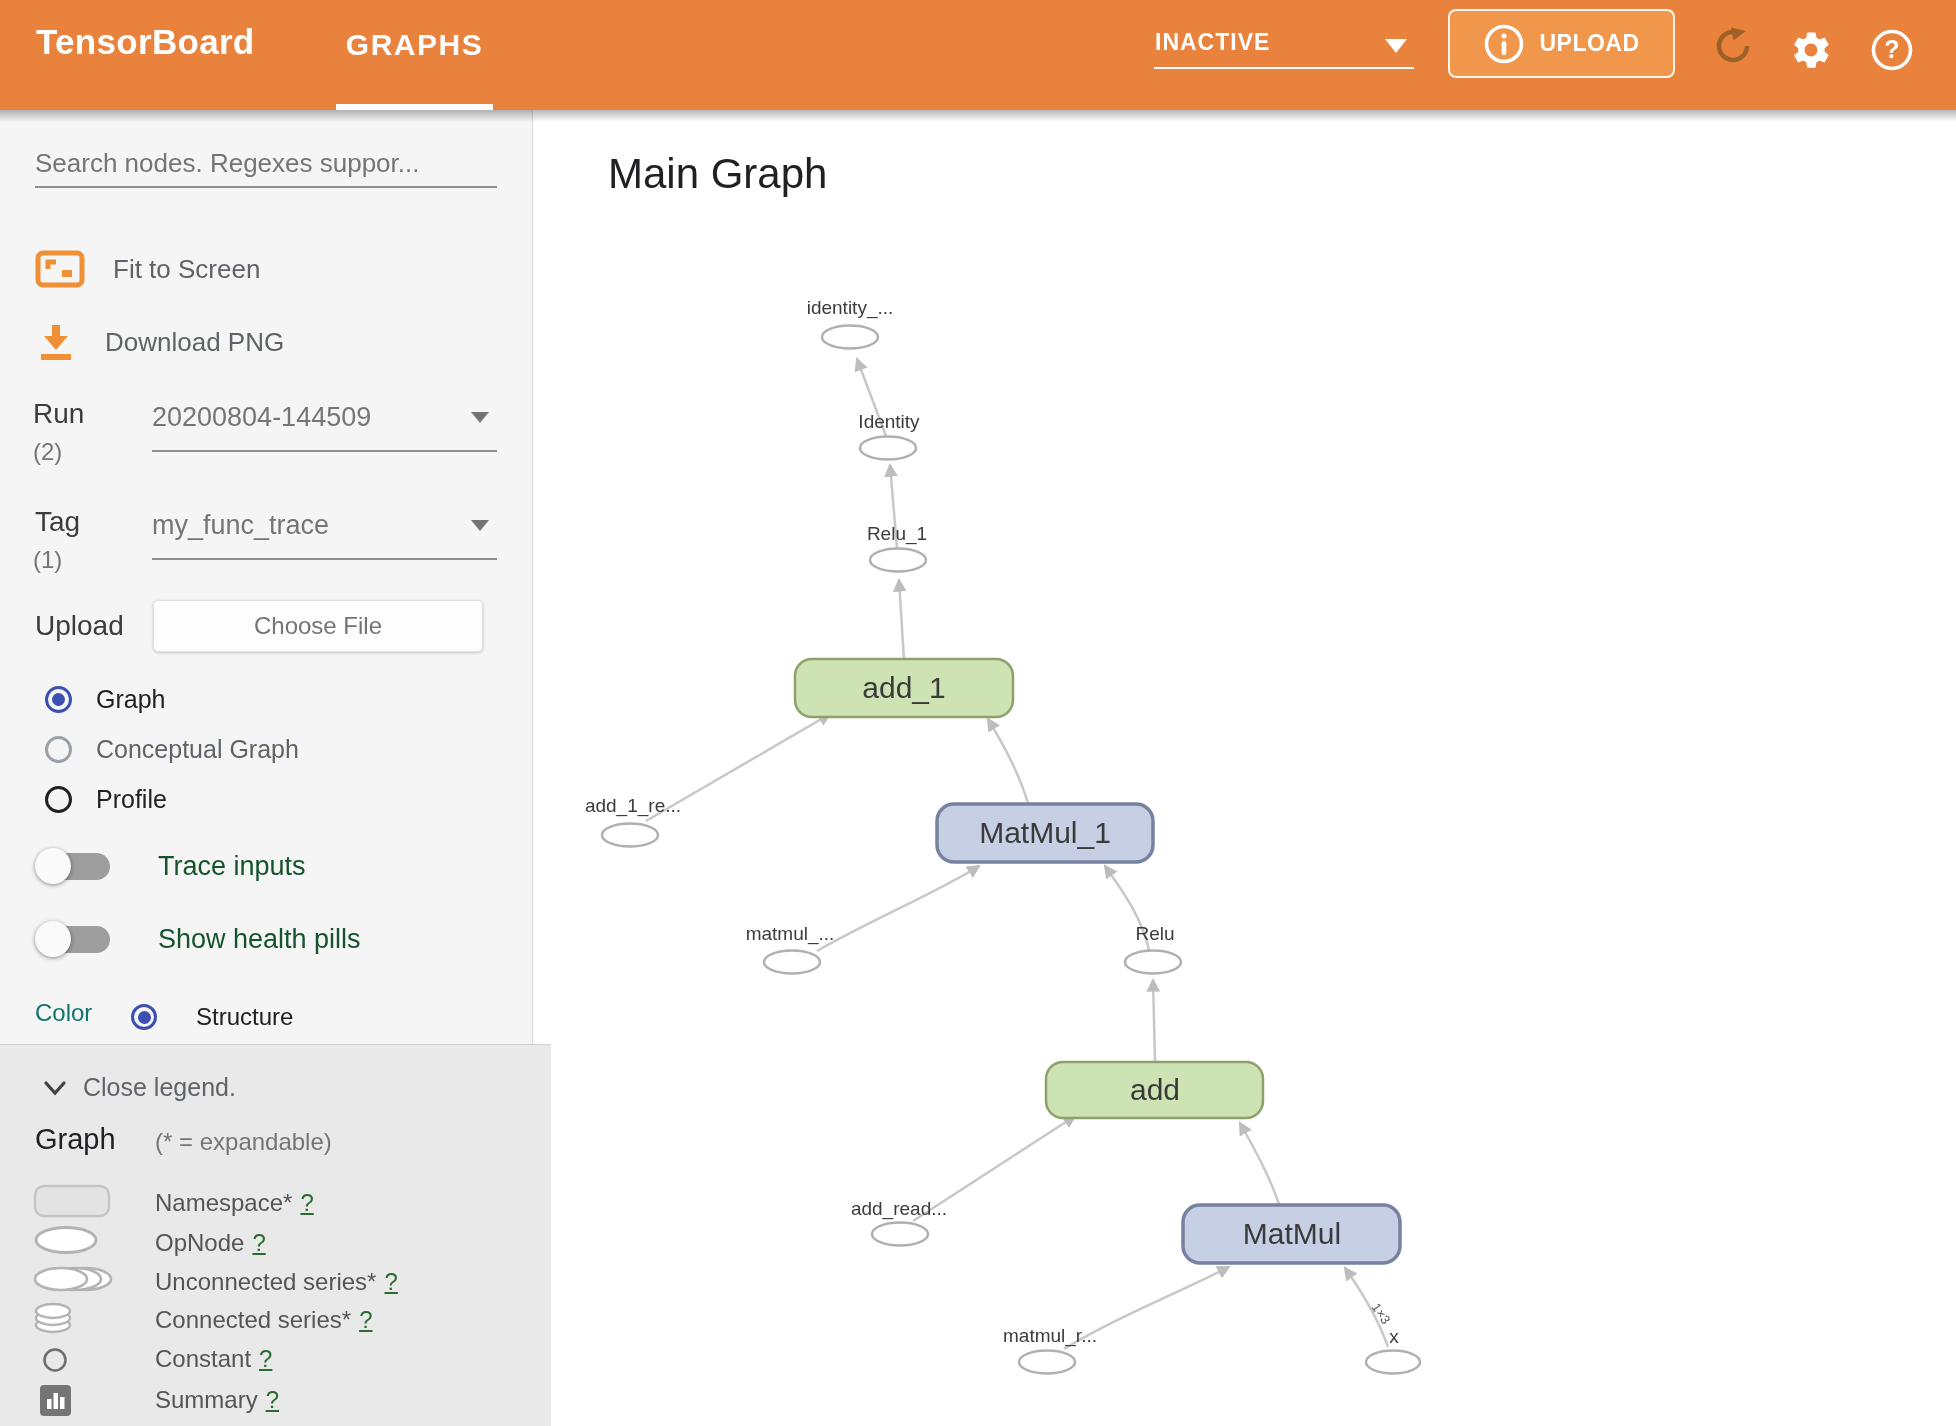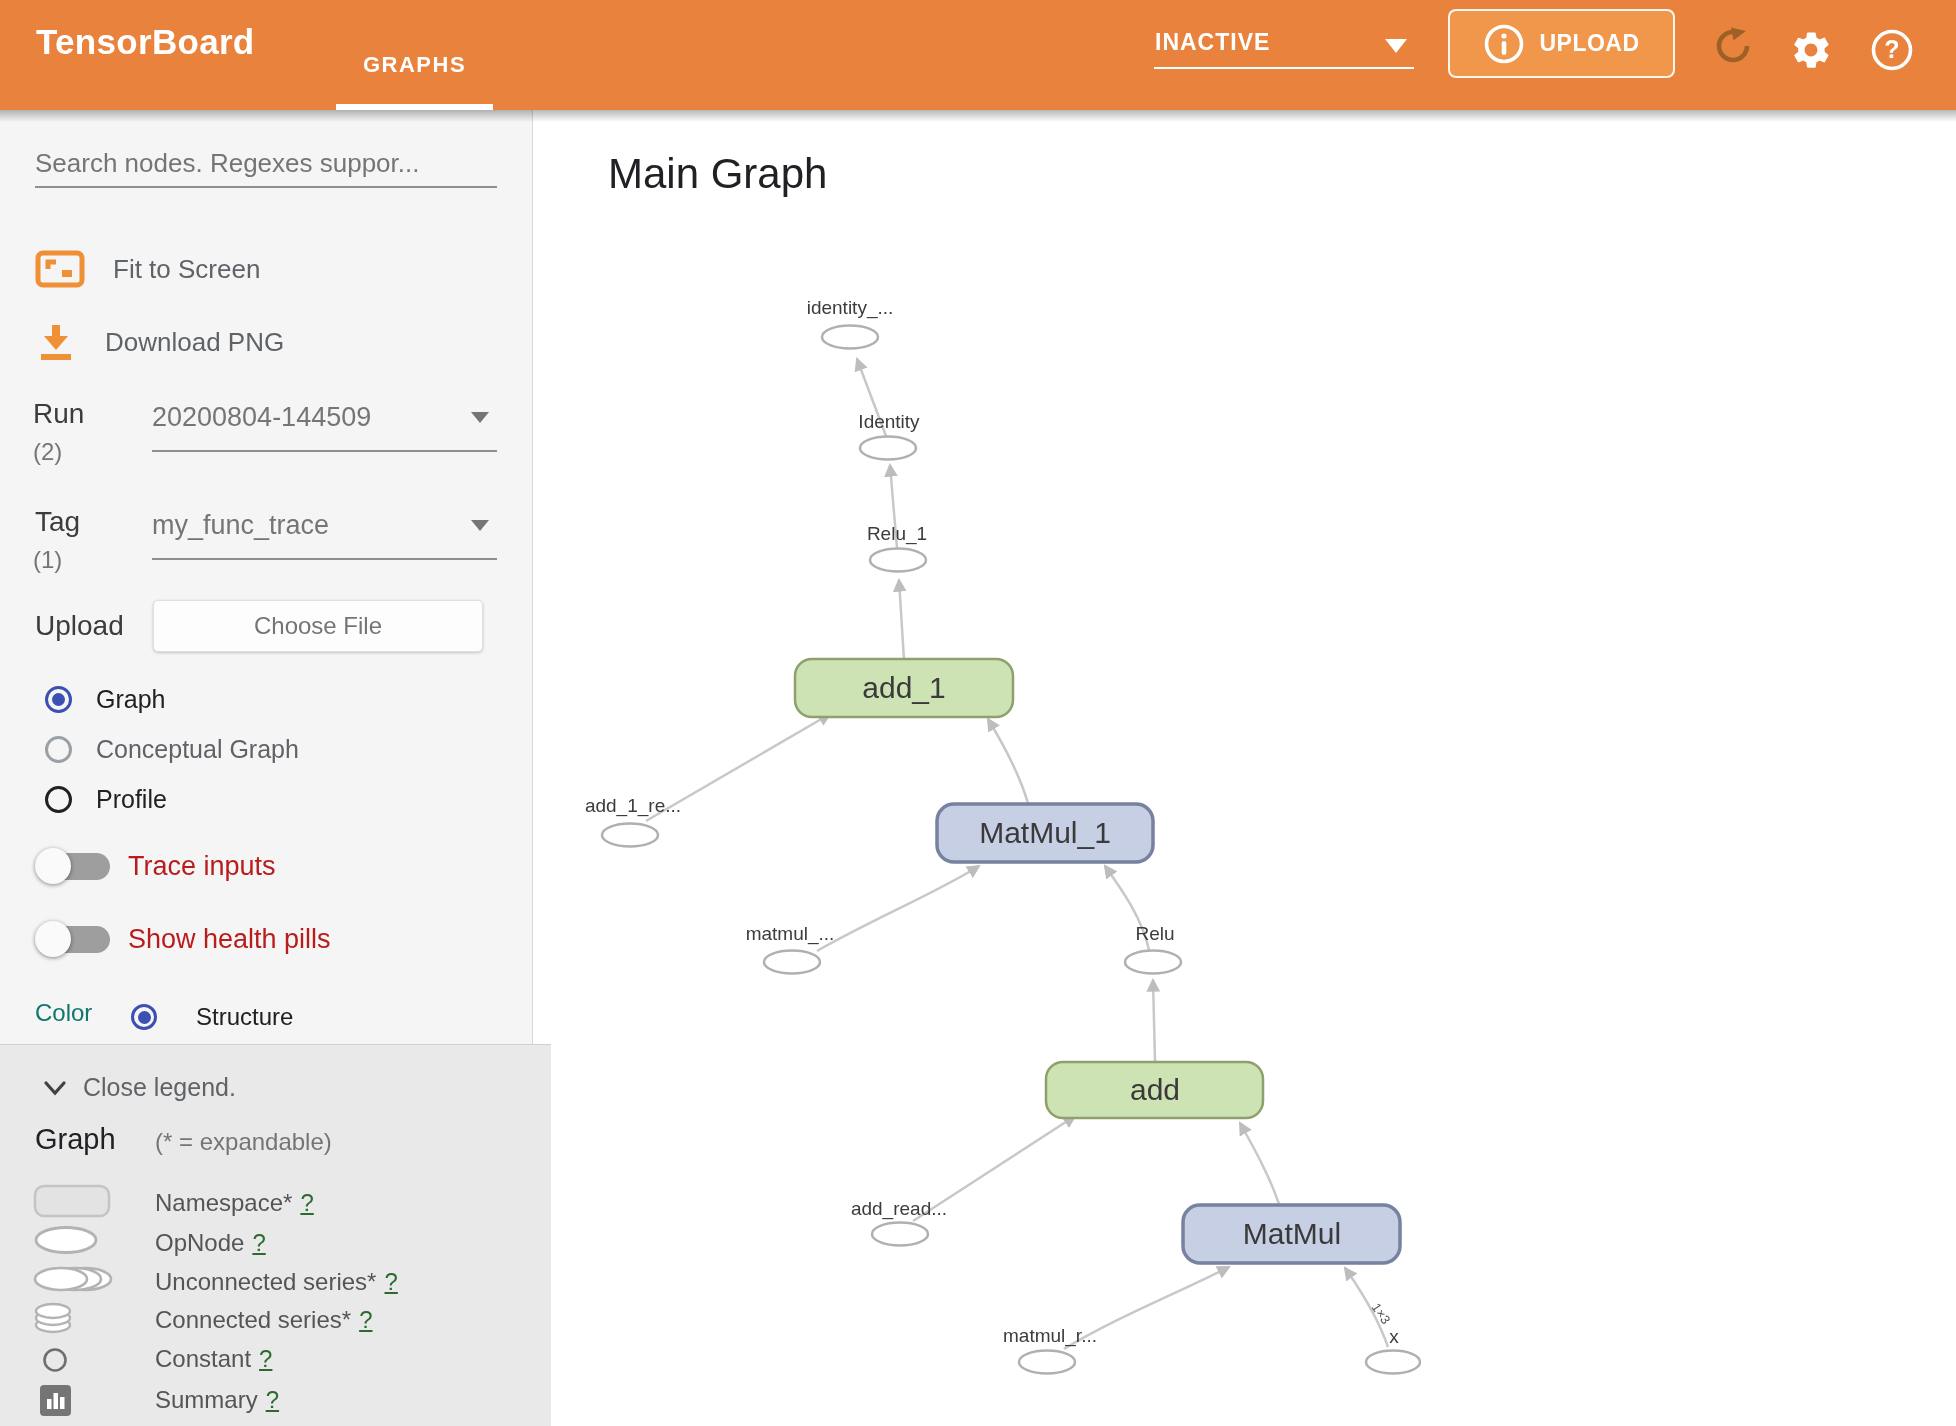--- a/index.html
+++ b/index.html
@@ -6,22 +6,22 @@
   html,body { width:1956px; height:1426px; overflow:hidden; background:#fff;
               font-family:"Liberation Sans", sans-serif; }
   .app { position:relative; width:1956px; height:1426px; }
 
   
   header { position:absolute; left:0; top:0; width:1956px; height:110px;
            background:#e8823c; z-index:30; }
   .logo { position:absolute; left:36px; top:22px; color:#fff; font-size:35px;
           font-weight:700; letter-spacing:0.3px; }
   .tab { position:absolute; left:336px; top:0; width:157px; height:89px;
-         color:#fff; font-size:22px; font-weight:700; letter-spacing:1.5px;
-         display:flex; align-items:center; justify-content:center; cursor:pointer;margin-top:20px; }
+         color:#fff; font-size:30px; font-weight:700; letter-spacing:1.5px;
+         display:flex; align-items:center; justify-content:center; cursor:pointer; }
   .tab-underline { position:absolute; left:336px; bottom:0; width:157px; height:6px;
          background:#fff; }
   .status-select { position:absolute; left:1154px; top:0; width:260px; height:110px; cursor:pointer; }
   .status-text { position:absolute; left:1px; top:29px; color:#fff; font-size:23px;
          font-weight:700; letter-spacing:1px; }
   .status-underline { position:absolute; left:0; top:67px; width:260px; height:2px; background:#fff; }
   .status-caret { position:absolute; left:231px; top:39px; width:0; height:0;
          border-left:11px solid transparent; border-right:11px solid transparent;
          border-top:14px solid #fff; }
   .upload-btn { position:absolute; left:1448px; top:9px; width:227px; height:69px;
@@ -64,21 +64,21 @@
   .radio.gray { border:3px solid #9aa0a6; }
   .radio.dark { border:3px solid #202124; }
   .radio-label { font-size:25px; color:#212121; }
   .radio-label.dim { color:#5f6368; }
   .toggle { position:relative; width:75px; height:38px; cursor:pointer; flex:none; }
   .toggle .track { position:absolute; left:2px; top:6px; width:73px; height:27px;
           border-radius:14px; background:#9e9e9e; }
   .toggle .knob { position:absolute; left:0; top:1px; width:36px; height:36px; border-radius:50%;
           background:#fafafa; box-shadow:0 1px 4px rgba(0,0,0,0.45); }
   .toggle-row { display:flex; align-items:center; gap:18px; }
-  .toggle-label { font-size:27px; color:#b91c1c; }
+  .toggle-label { font-size:27px; color:#14532d;margin-left:30px; }
   .color-label { font-size:24px; color:#0f766e; }
   .structure-label { font-size:24px; color:#212121; }
   .legend { position:absolute; left:0; top:934px; width:551px; height:382px;
           background:#e9e9e9; border-top:1px solid #d0d0d0; }
   .legend-close { position:absolute; left:43px; top:28px; display:flex; align-items:center;
           gap:16px; cursor:pointer; }
   .legend-close-label { font-size:25px; color:#5f6368; }
   .legend-heading { position:absolute; left:35px; top:78px; font-size:29px; color:#202124; }
   .legend-expandable { position:absolute; left:155px; top:83px; font-size:24px; color:#757575; }
   .legend-item-label { position:absolute; left:155px; font-size:24px; color:#555; white-space:nowrap; }

